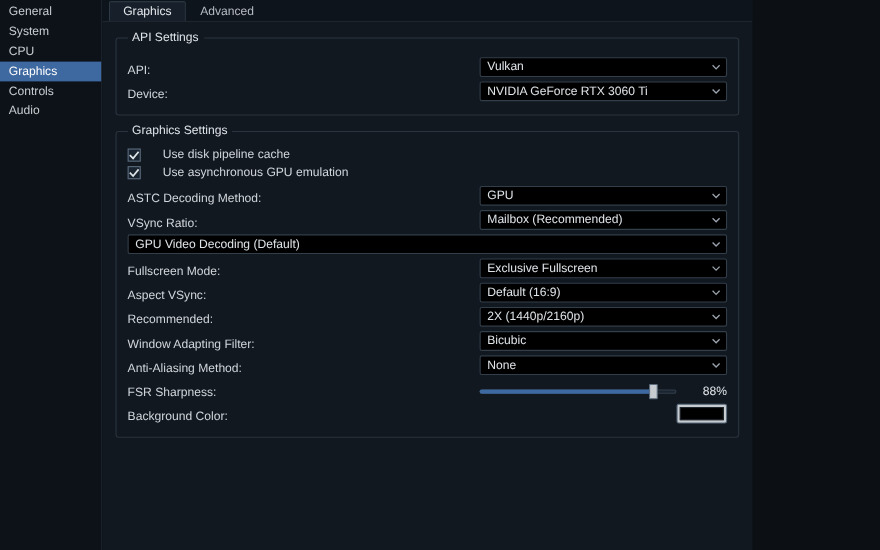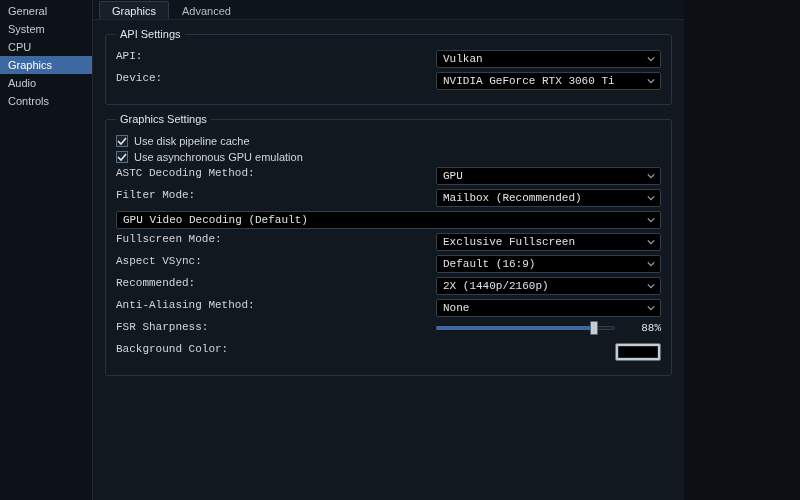--- a/index.html
+++ b/index.html
@@ -74,39 +74,38 @@
     padding: 8px 10px 10px 10px;
   }
   fieldset.group > legend {
     padding: 0 4px;
     font-weight: 400;
     font-size: 11px;
     color: #dfe4e8;
   }
   .row {
     display: flex;
-    align-items: flex-start;
+    align-items: flex-end;
     min-height: 20px;
     margin: 2px 0;
-    font-family: Liberation Mono, monospace;
   }
   .row .label {
     width: 320px;
     flex: 0 0 320px;
     color: #d1d6db;
   }
   .row .field {
     flex: 1;
     display: flex;
     align-items: center;
   }
   .checkbox-row {
     display: flex;
     align-items: center;
-    gap: 6px;
+    gap: 20px;
     margin: 2px 0 4px 0;
     cursor: pointer;
   }
   .cb {
     width: 12px; height: 12px;
     border: 1px solid #5b6b7c;
     background: #1a2430;
     display: inline-flex;
     align-items: center;
     justify-content: center;
@@ -189,22 +188,22 @@
 </head>
 <body>
 
 <div class="app">
 
   <nav class="sidebar">
     <div class="side-item"><span>General</span></div>
     <div class="side-item"><span>System</span></div>
     <div class="side-item"><span>CPU</span></div>
     <div class="side-item active"><span>Graphics</span></div>
+    <div class="side-item"><span>Controls</span></div>
     <div class="side-item"><span>Audio</span></div>
-    <div class="side-item"><span>Controls</span></div>
   </nav>
 
   <div class="main">
 
     <div class="tabbar">
       <div class="tab active"><span>Graphics</span></div>
       <div class="tab"><span>Advanced</span></div>
     </div>
 
     <div class="panel">
@@ -270,21 +269,21 @@
               <span class="chev">
                   <svg viewBox="0 0 10 10">
                     <path d="M1 3 L5 7 L9 3" fill="none" stroke="#9aa3ad" stroke-width="1.5"></path>
                   </svg>
                 </span>
             </div>
           </div>
         </div>
 
         <div class="row">
-          <div class="label">Filter Mode:</div>
+          <div class="label">VSync Ratio:</div>
           <div class="field">
             <div class="select">
               <span>Mailbox (Recommended)</span>
               <span class="chev">
                   <svg viewBox="0 0 10 10">
                     <path d="M1 3 L5 7 L9 3" fill="none" stroke="#9aa3ad" stroke-width="1.5"></path>
                   </svg>
                 </span>
             </div>
           </div>
@@ -338,20 +337,33 @@
               <span>2X (1440p/2160p)</span>
               <span class="chev">
                   <svg viewBox="0 0 10 10">
                     <path d="M1 3 L5 7 L9 3" fill="none" stroke="#9aa3ad" stroke-width="1.5"></path>
                   </svg>
                 </span>
             </div>
           </div>
         </div>
 
+        <div class="row">
+          <div class="label">Window Adapting Filter:</div>
+          <div class="field">
+            <div class="select">
+              <span>Bicubic</span>
+              <span class="chev">
+                  <svg viewBox="0 0 10 10">
+                    <path d="M1 3 L5 7 L9 3" fill="none" stroke="#9aa3ad" stroke-width="1.5"></path>
+                  </svg>
+                </span>
+            </div>
+          </div>
+        </div>
 
         <div class="row">
           <div class="label">Anti-Aliasing Method:</div>
           <div class="field">
             <div class="select">
               <span>None</span>
               <span class="chev">
                   <svg viewBox="0 0 10 10">
                     <path d="M1 3 L5 7 L9 3" fill="none" stroke="#9aa3ad" stroke-width="1.5"></path>
                   </svg>

